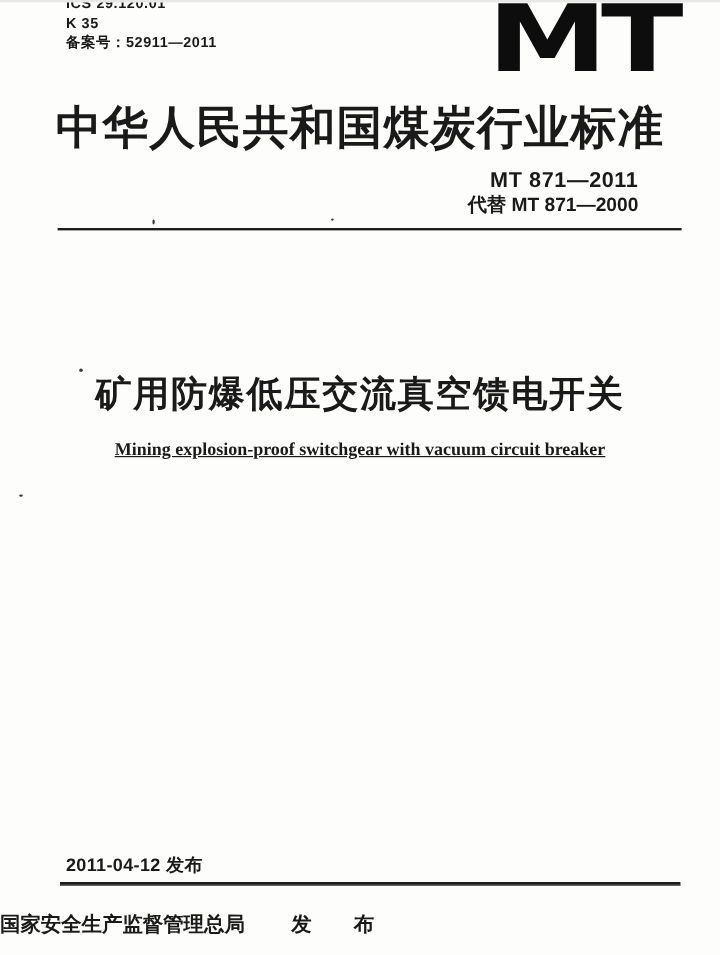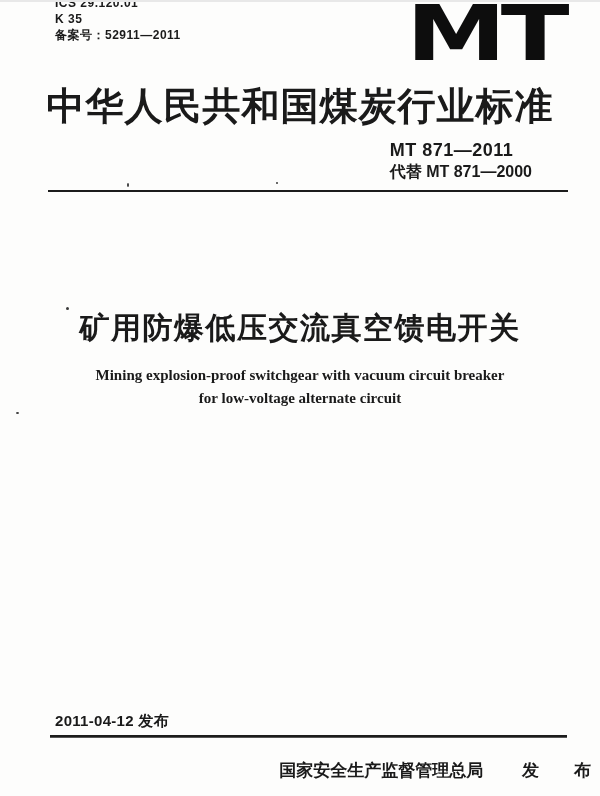--- a/index.html
+++ b/index.html
@@ -53,20 +53,21 @@
     font-size: 38px;
     font-weight: bold;
     letter-spacing: 1px;
     white-space: nowrap;
   }
 
   .std-block {
     position: absolute;
     right: 68px;
     top: 138px;
+    text-align: right;
     line-height: 1.15;
   }
   .std-num {
     font-size: 18px;
     font-weight: bold;
     letter-spacing: 0.5px;
   }
   .replaces {
     font-size: 16px;
     font-weight: 600;
@@ -97,20 +98,21 @@
   .title-en {
     position: absolute;
     left: 0;
     right: 0;
     top: 362px;
     text-align: center;
     font-family: "Liberation Serif", serif;
     font-weight: bold;
     font-size: 15px;
     line-height: 23px;
+    text-decoration: underline;
   }
 
   .date-row {
     position: absolute;
     left: 55px;
     right: 34px;
     top: 710px;
     display: flex;
     justify-content: space-between;
     font-size: 15px;
@@ -126,21 +128,21 @@
     height: 2px;
     background: #1c1c1c;
     border-bottom: 1px solid #555;
   }
 
   .issuer-row {
     position: absolute;
     left: 0;
     right: 0;
     top: 757px;
-    text-align: right;
+    text-align: left;
     font-size: 17px;
     font-weight: bold;
     white-space: nowrap;
   }
   .issuer-row .issue-label {
     display: inline-block;
     margin-left: 34px;
     letter-spacing: 9px;
   }
 
@@ -174,21 +176,20 @@
     <div class="std-num">MT 871—2011</div>
     <div class="replaces">代替 MT 871—2000</div>
   </div>
 
   <div class="rule-top"></div>
 
   <div class="title-zh">矿用防爆低压交流真空馈电开关</div>
 
   <div class="title-en">
     <div>Mining explosion-proof switchgear with vacuum circuit breaker</div>
-    <div>for low-voltage alternate circuit</div>
   </div>
 
   <div class="date-row">
     <span>2011-04-12 发布</span>
   </div>
 
   <div class="rule-bottom"></div>
 
   <div class="issuer-row">
     <span>国家安全生产监督管理总局</span>

